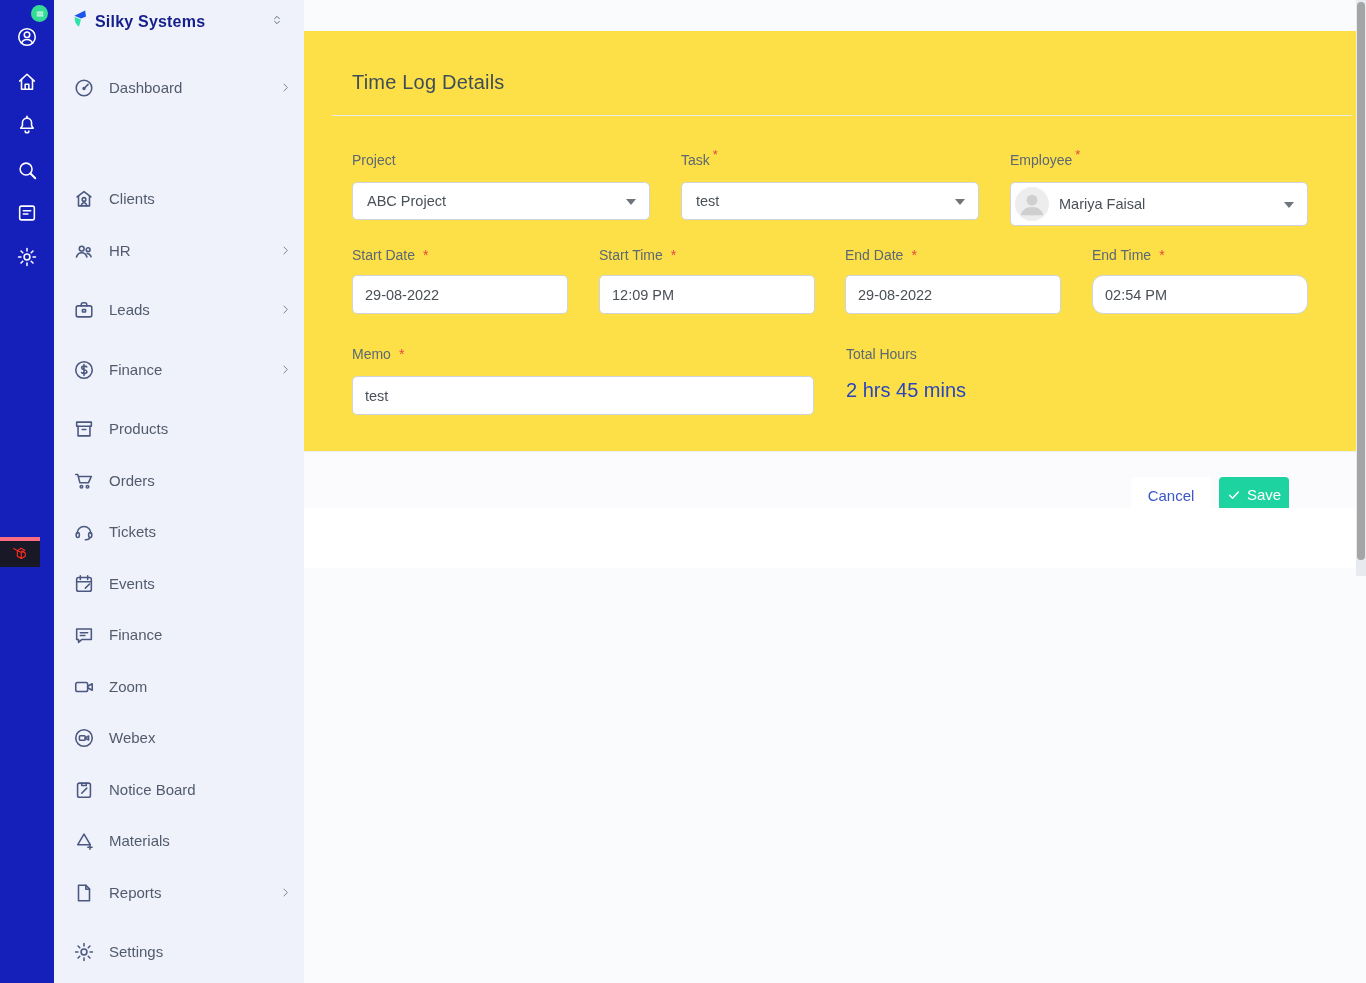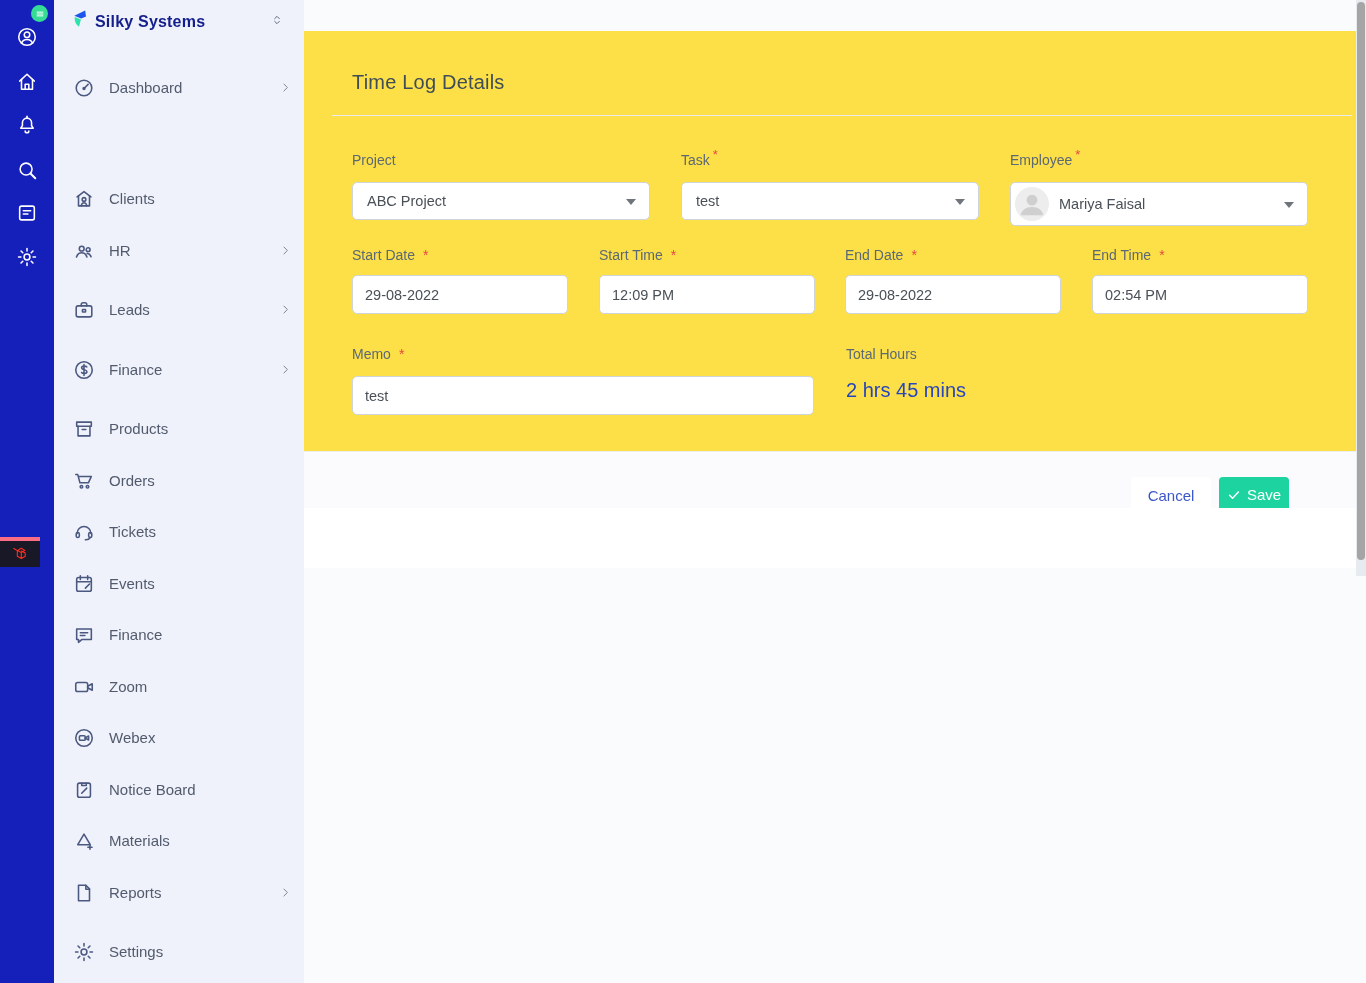--- a/index.html
+++ b/index.html
@@ -418,21 +418,21 @@
     <div class="flabel" style="left:541px; top:216px">
       <span>End Date</span><span class="req-inline">*</span>
     </div>
     <div class="flabel" style="left:788px; top:216px">
       <span>End Time</span><span class="req-inline">*</span>
     </div>
 
     <input class="tinput" style="left: 48px; top: 244px; width: 216px;" value="29-08-2022">
     <input class="tinput" style="left: 295px; top: 244px; width: 216px;" value="12:09 PM">
     <input class="tinput" style="left: 541px; top: 244px; width: 216px;" value="29-08-2022">
-    <input class="tinput" style="left: 788px; top: 244px; width: 216px;" value="02:54 PM">
+    <input class="tinput" style="left: 788px; top: 244px; width: 216px; border-radius: 11px;" value="02:54 PM">
 
     <div class="flabel" style="left:48px; top:315px">
       <span>Memo</span><span class="req-inline">*</span>
     </div>
     <div class="flabel" style="left:542px; top:315px">
       <span>Total Hours</span>
     </div>
     <input class="tinput" style="left: 48px; top: 345px; width: 462px;" value="test">
     <div class="total-value">2 hrs 45 mins</div>
 

